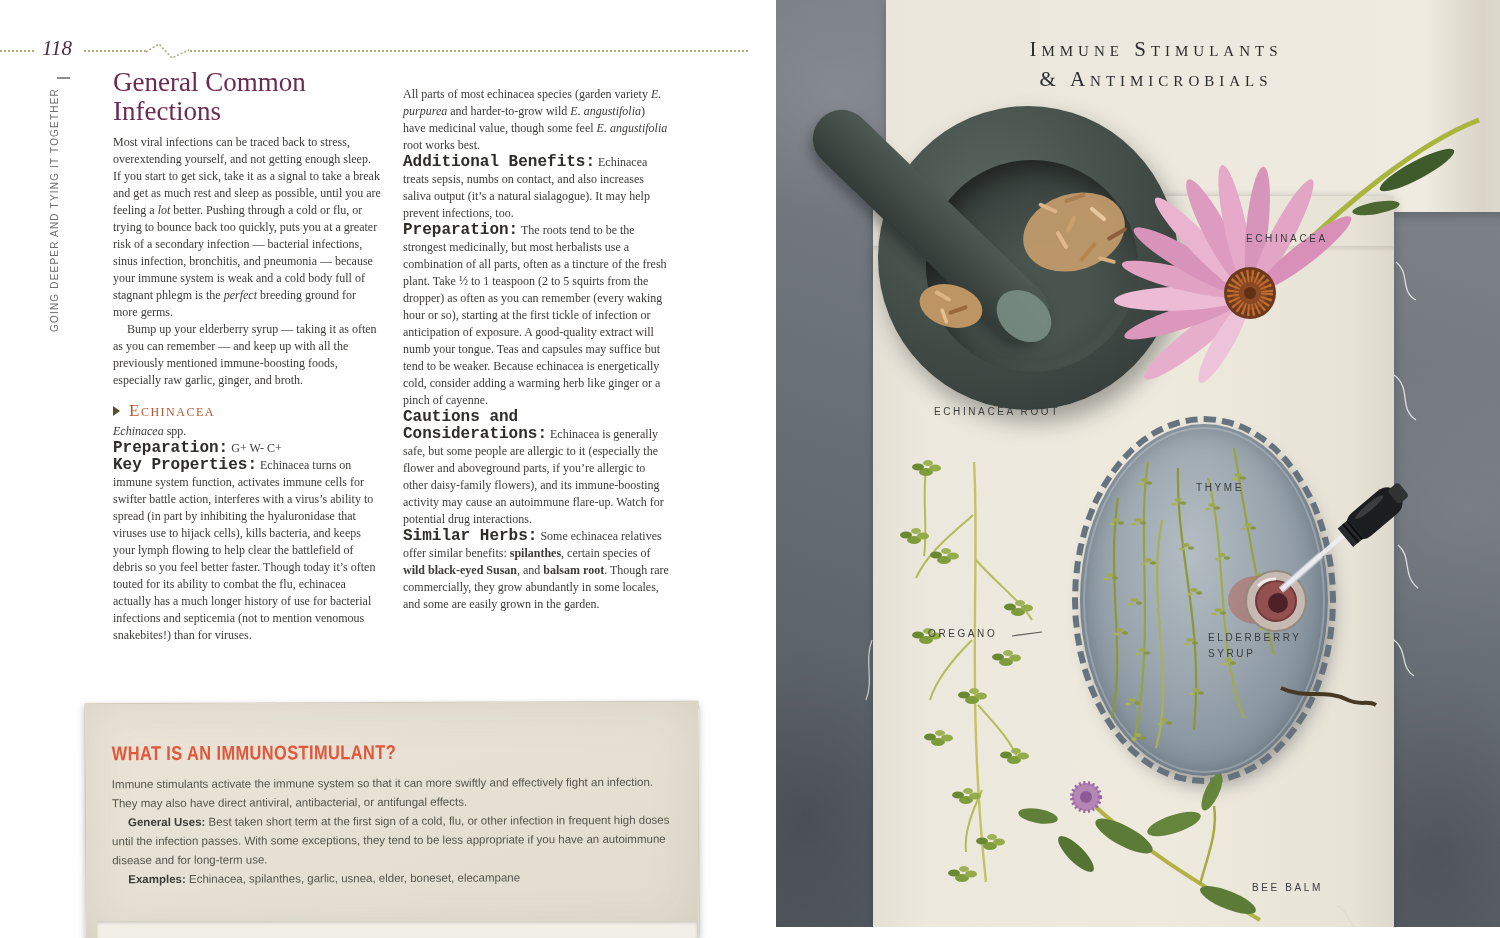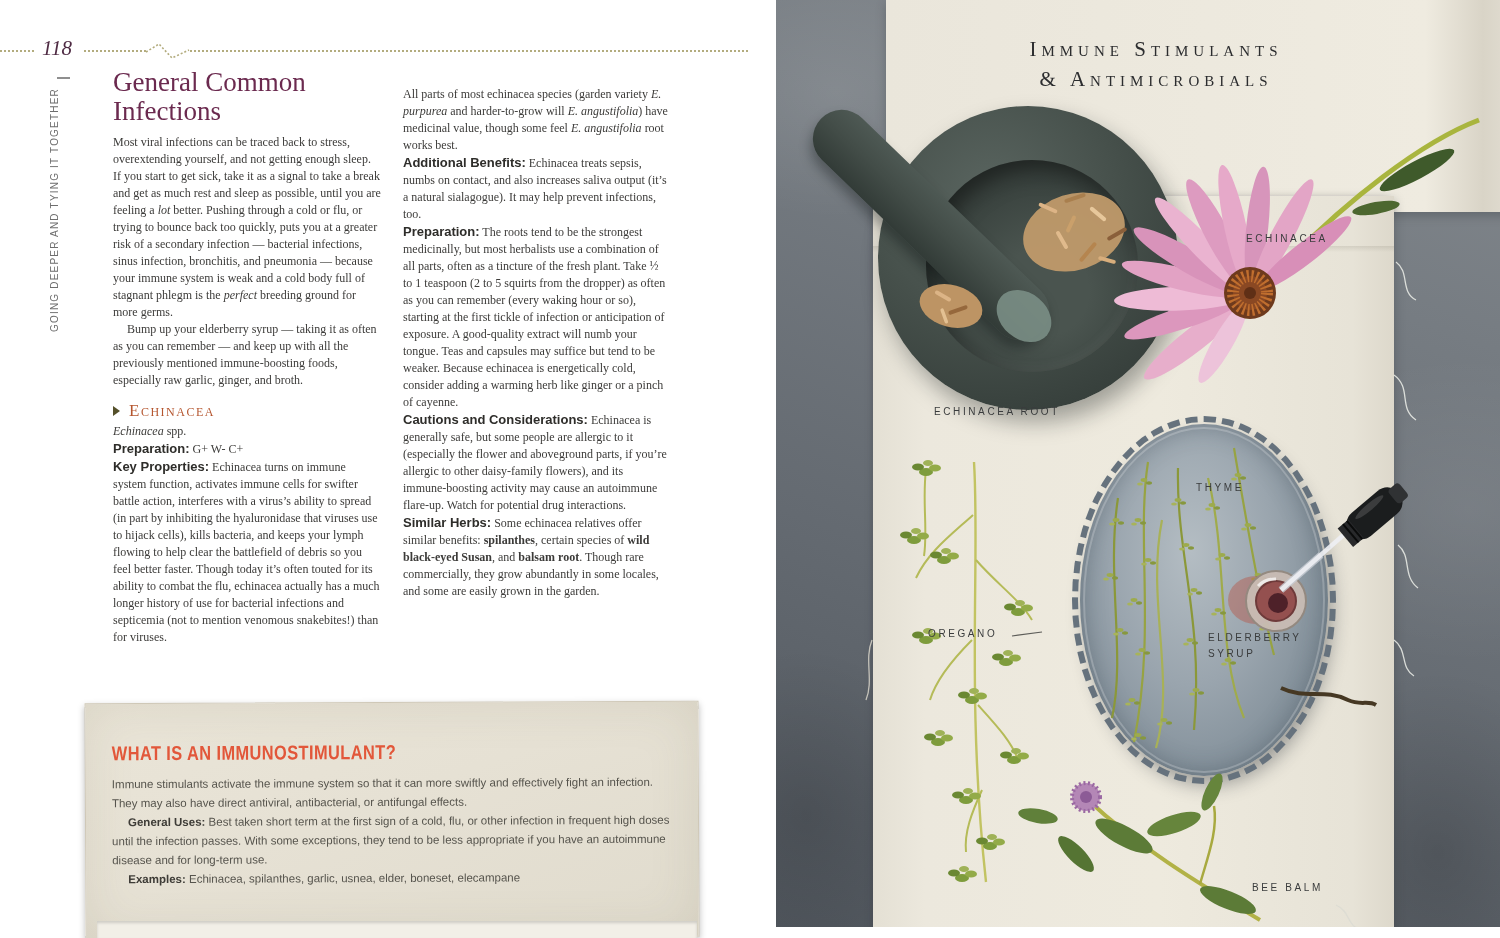--- a/index.html
+++ b/index.html
@@ -24,21 +24,21 @@
   .col2 { left:403px; top:86px; width:266px; }
   .article-title { font-size:27px; line-height:29px; color:#6b2a4f; font-weight:normal; margin-bottom:8px; }
   p.body { margin:0; text-align:left; }
   p.indent { text-indent:14px; }
   .herb-head { margin-top:13px; margin-bottom:4px; display:flex; align-items:center; }
   .tri { width:0; height:0; border-left:7px solid #55502a; border-top:5px solid transparent;
     border-bottom:5px solid transparent; margin-right:9px; }
   .herb-name { font-variant:small-caps; font-size:17px; letter-spacing:1.5px; color:#b5562f; }
   .r-i { font-style:italic; }
   .r-b { font-weight:bold; }
-  .r-label { font-family:Liberation Sans, sans-serif; font-weight:bold; font-size:13px; color:#2e2d2a; }
+  .r-label { font-family:Liberation Mono, monospace; font-weight:bold; font-size:16px; color:#2e2d2a; }
 
   .info-box { position:absolute; left:85px; top:702px; width:614px; height:236px;
     background:linear-gradient(160deg,#eae5d8 0%, #e6e1d4 45%, #e0dbcd 100%);
     box-shadow:0 3px 7px rgba(0,0,0,.28), inset 0 0 50px rgba(120,110,88,.14);
     border:1px solid #cfc8b7; transform:rotate(-0.25deg); }
   .box-title { margin:38px 0 10px 26px; font-family:"Liberation Sans", sans-serif; font-weight:bold;
     font-size:20px; color:#e2573a; letter-spacing:.5px; transform:scaleX(.82); transform-origin:left center;
     white-space:nowrap; }
   .box-body { margin:0 28px 0 26px; font-family:"Liberation Sans", sans-serif; font-size:11.5px;
     line-height:19px; color:#56544d; }
@@ -117,21 +117,21 @@
       <div class="herb-head">
         <span class="tri"></span>
         <span class="herb-name">Echinacea</span>
       </div>
       <p class="body"><span class="r-i">Echinacea</span><span> spp.</span></p>
       <p class="body"><span class="r-label">Preparation:</span><span> G+ W- C+</span></p>
       <p class="body"><span class="r-label">Key Properties:</span><span> Echinacea turns on immune system function, activates immune cells for swifter battle action, interferes with a virus’s ability to spread (in part by inhibiting the hyaluronidase that viruses use to hijack cells), kills bacteria, and keeps your lymph flowing to help clear the battlefield of debris so you feel better faster. Though today it’s often touted for its ability to combat the flu, echinacea actually has a much longer history of use for bacterial infections and septicemia (not to mention venomous snakebites!) than for viruses.</span></p>
     </div>
 
     <div class="col col2">
-      <p class="body"><span>All parts of most echinacea species (garden variety </span><span class="r-i">E. purpurea</span><span> and harder-to-grow will </span><span class="r-i">E. angustifolia</span><span>) have medicinal value, though some feel </span><span class="r-i">E. angustifolia</span><span> root works best.</span></p>
+      <p class="body"><span>All parts of most echinacea species (garden variety </span><span class="r-i">E. purpurea</span><span> and harder-to-grow wild </span><span class="r-i">E. angustifolia</span><span>) have medicinal value, though some feel </span><span class="r-i">E. angustifolia</span><span> root works best.</span></p>
       <p class="body"><span class="r-label">Additional Benefits:</span><span> Echinacea treats sepsis, numbs on contact, and also increases saliva output (it’s a natural sialagogue). It may help prevent infections, too.</span></p>
       <p class="body"><span class="r-label">Preparation:</span><span> The roots tend to be the strongest medicinally, but most herbalists use a combination of all parts, often as a tincture of the fresh plant. Take ½ to 1 teaspoon (2 to 5 squirts from the dropper) as often as you can remember (every waking hour or so), starting at the first tickle of infection or anticipation of exposure. A good-quality extract will numb your tongue. Teas and capsules may suffice but tend to be weaker. Because echinacea is energetically cold, consider adding a warming herb like ginger or a pinch of cayenne.</span></p>
       <p class="body"><span class="r-label">Cautions and Considerations:</span><span> Echinacea is generally safe, but some people are allergic to it (especially the flower and aboveground parts, if you’re allergic to other daisy-family flowers), and its immune-boosting activity may cause an autoimmune flare-up. Watch for potential drug interactions.</span></p>
       <p class="body"><span class="r-label">Similar Herbs:</span><span> Some echinacea relatives offer similar benefits: </span><span class="r-b">spilanthes</span><span>, certain species of </span><span class="r-b">wild black-eyed Susan</span><span>, and </span><span class="r-b">balsam root</span><span>. Though rare commercially, they grow abundantly in some locales, and some are easily grown in the garden.</span></p>
     </div>
 
     <div class="info-box">
       <div class="box-title">WHAT IS AN IMMUNOSTIMULANT?</div>
       <p class="box-body">Immune stimulants activate the immune system so that it can more swiftly and effectively fight an infection. They may also have direct antiviral, antibacterial, or antifungal effects.</p>
       <p class="box-body indent2"><span class="r-boxlabel">General Uses:</span><span> Best taken short term at the first sign of a cold, flu, or other infection in frequent high doses until the infection passes. With some exceptions, they tend to be less appropriate if you have an autoimmune disease and for long-term use.</span></p>

